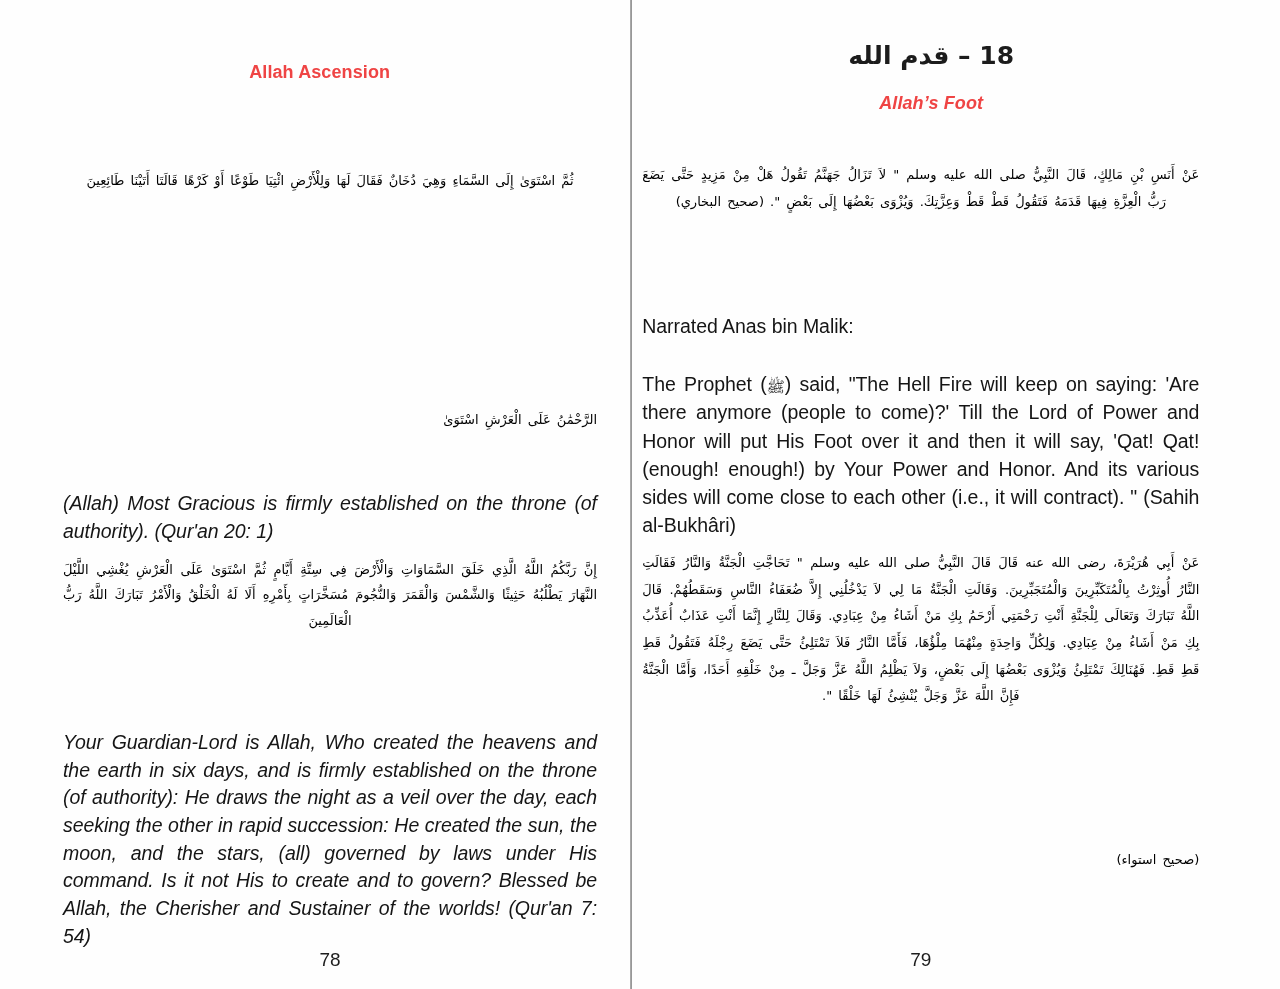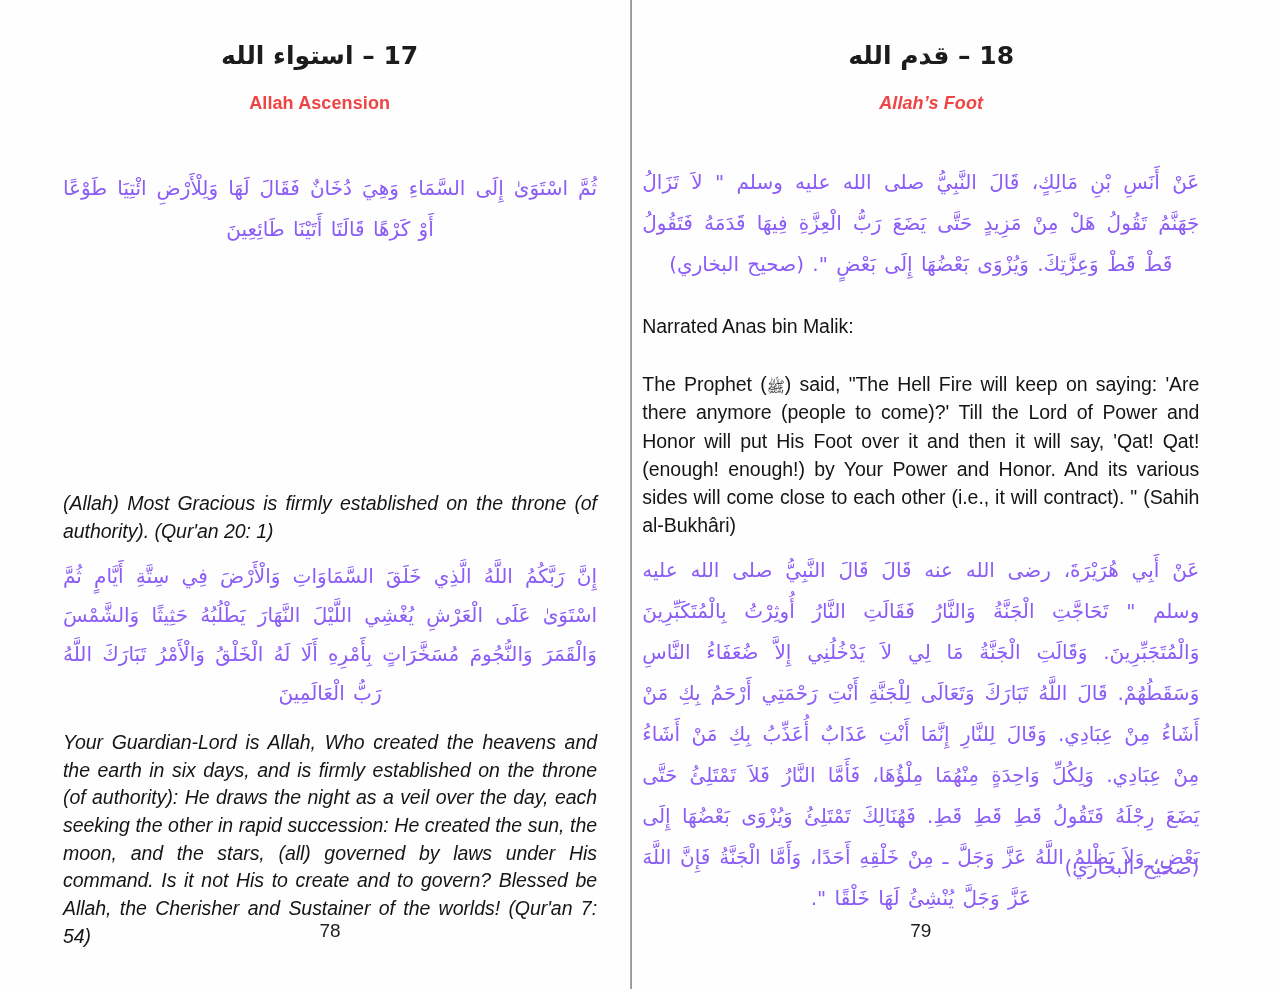--- a/index.html
+++ b/index.html
@@ -68,23 +68,23 @@
     font-weight: 700;
     color: #ef4444;
     letter-spacing: .1px;
   }
 
   
   .arabic {
     direction: rtl;
     text-align: right;
     font-family: "DejaVu Sans", "Liberation Sans", sans-serif;
-    font-size: 20px;
+    font-size: 13px;
     line-height: 2.05;
-    color: #8b5cf6;
+    color: #000000;
     word-spacing: 2px;
   }
   .arabic-justify {
     text-align: justify;
     text-align-last: center;
   }
   .arabic-tight {
     line-height: 1.95;
   }
 
@@ -113,41 +113,42 @@
     line-height: 0;
     position: relative;
     top: 1px;
   }
 
   .folio {
     position: absolute;
     font-size: 19px;
     color: #1d1d1d;
     text-align: center;
+    margin-top: 29px;
   }
 
   
   .abs { position: absolute; }
 </style>
 </head>
 <body>
 
 <div class="spread">
 
   <div class="page page-left">
     <div class="page-inner">
 
       <div class="heading-block abs" style="top:40px; left:0; right:0;">
-        <div class="heading-ar">17 – استواء الله</div>
         <div class="heading-en" style="margin-top:22px;">Allah Ascension</div>
       </div>
 
       <div class="abs arabic arabic-justify" style="top:168px; left:0; right:0; width:534px;">ثُمَّ اسْتَوَىٰ إِلَى السَّمَاءِ وَهِيَ دُخَانٌ فَقَالَ لَهَا وَلِلْأَرْضِ ائْتِيَا طَوْعًا أَوْ كَرْهًا قَالَتَا أَتَيْنَا طَائِعِينَ</div>
 
 
+      <div class="abs arabic" style="top:407px; left:0; width:534px;">الرَّحْمَٰنُ عَلَى الْعَرْشِ اسْتَوَىٰ</div>
 
       <div class="abs en-italic" style="top:490px; left:0; width:534px;">(Allah) Most Gracious is firmly established on the throne (of authority). (Qur'an 20: 1)</div>
 
       <div class="abs arabic arabic-justify arabic-tight" style="top:557px; left:0; width:534px;">إِنَّ رَبَّكُمُ اللَّهُ الَّذِي خَلَقَ السَّمَاوَاتِ وَالْأَرْضَ فِي سِتَّةِ أَيَّامٍ ثُمَّ اسْتَوَىٰ عَلَى الْعَرْشِ يُغْشِي اللَّيْلَ النَّهَارَ يَطْلُبُهُ حَثِيثًا وَالشَّمْسَ وَالْقَمَرَ وَالنُّجُومَ مُسَخَّرَاتٍ بِأَمْرِهِ أَلَا لَهُ الْخَلْقُ وَالْأَمْرُ تَبَارَكَ اللَّهُ رَبُّ الْعَالَمِينَ</div>
 
       <div class="abs en-italic" style="top:729px; left:0; width:534px;">Your Guardian-Lord is Allah, Who created the heavens and the earth in six days, and is firmly established on the throne (of authority): He draws the night as a veil over the day, each seeking the other in rapid succession: He created the sun, the moon, and the stars, (all) governed by laws under His command. Is it not His to create and to govern? Blessed be Allah, the Cherisher and Sustainer of the worlds! (Qur'an 7: 54)</div>
 
       <div class="folio" style="top:920px; left:0; width:534px;">78</div>
 
     </div>
@@ -164,21 +165,21 @@
       <div class="abs arabic arabic-justify" style="top:162px; left:0; width:557px;">عَنْ أَنَسِ بْنِ مَالِكٍ، قَالَ النَّبِيُّ صلى الله عليه وسلم " لاَ تَزَالُ جَهَنَّمُ تَقُولُ هَلْ مِنْ مَزِيدٍ حَتَّى يَضَعَ رَبُّ الْعِزَّةِ فِيهَا قَدَمَهُ فَتَقُولُ قَطْ قَطْ وَعِزَّتِكَ. وَيُزْوَى بَعْضُهَا إِلَى بَعْضٍ ". (صحيح البخاري)</div>
 
       <div class="abs en-plain narrated" style="top:312px; left:0; width:557px;">Narrated Anas bin Malik:</div>
 
       <div class="abs en-plain" style="top:370px; left:0; width:557px;">
         <span>The Prophet (</span><span class="sallam">ﷺ</span><span>) said, "The Hell Fire will keep on saying: 'Are there anymore (people to come)?' Till the Lord of Power and Honor will put His Foot over it and then it will say, 'Qat! Qat! (enough! enough!) by Your Power and Honor. And its various sides will come close to each other (i.e., it will contract). " (Sahih al-Bukhâri)</span>
       </div>
 
       <div class="abs arabic arabic-justify" style="top:550px; left:0; width:557px;">عَنْ أَبِي هُرَيْرَةَ، رضى الله عنه قَالَ قَالَ النَّبِيُّ صلى الله عليه وسلم " تَحَاجَّتِ الْجَنَّةُ وَالنَّارُ فَقَالَتِ النَّارُ أُوثِرْتُ بِالْمُتَكَبِّرِينَ وَالْمُتَجَبِّرِينَ. وَقَالَتِ الْجَنَّةُ مَا لِي لاَ يَدْخُلُنِي إِلاَّ ضُعَفَاءُ النَّاسِ وَسَقَطُهُمْ. قَالَ اللَّهُ تَبَارَكَ وَتَعَالَى لِلْجَنَّةِ أَنْتِ رَحْمَتِي أَرْحَمُ بِكِ مَنْ أَشَاءُ مِنْ عِبَادِي. وَقَالَ لِلنَّارِ إِنَّمَا أَنْتِ عَذَابٌ أُعَذِّبُ بِكِ مَنْ أَشَاءُ مِنْ عِبَادِي. وَلِكُلِّ وَاحِدَةٍ مِنْهُمَا مِلْؤُهَا، فَأَمَّا النَّارُ فَلاَ تَمْتَلِئُ حَتَّى يَضَعَ رِجْلَهُ فَتَقُولُ قَطِ قَطِ قَطِ. فَهُنَالِكَ تَمْتَلِئُ وَيُزْوَى بَعْضُهَا إِلَى بَعْضٍ، وَلاَ يَظْلِمُ اللَّهُ عَزَّ وَجَلَّ ـ مِنْ خَلْقِهِ أَحَدًا، وَأَمَّا الْجَنَّةُ فَإِنَّ اللَّهَ عَزَّ وَجَلَّ يُنْشِئُ لَهَا خَلْقًا ".</div>
 
-      <div class="abs arabic" style="top:847px; left:0; width:557px;">(صحيح البخاري)</div>
+      <div class="abs arabic" style="top:847px; left:0; width:557px;">(صحيح استواء)</div>
 
       <div class="folio" style="top:920px; left:0; width:557px;">79</div>
 
     </div>
   </div>
 
   <div class="gutter"></div>
 </div>
 
 </body></html>

